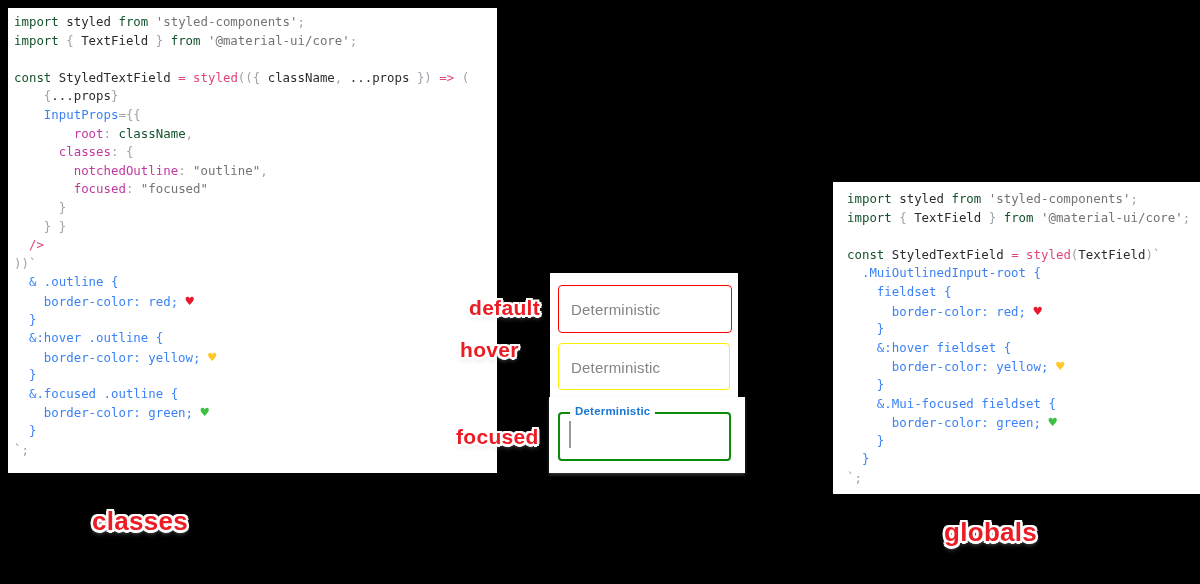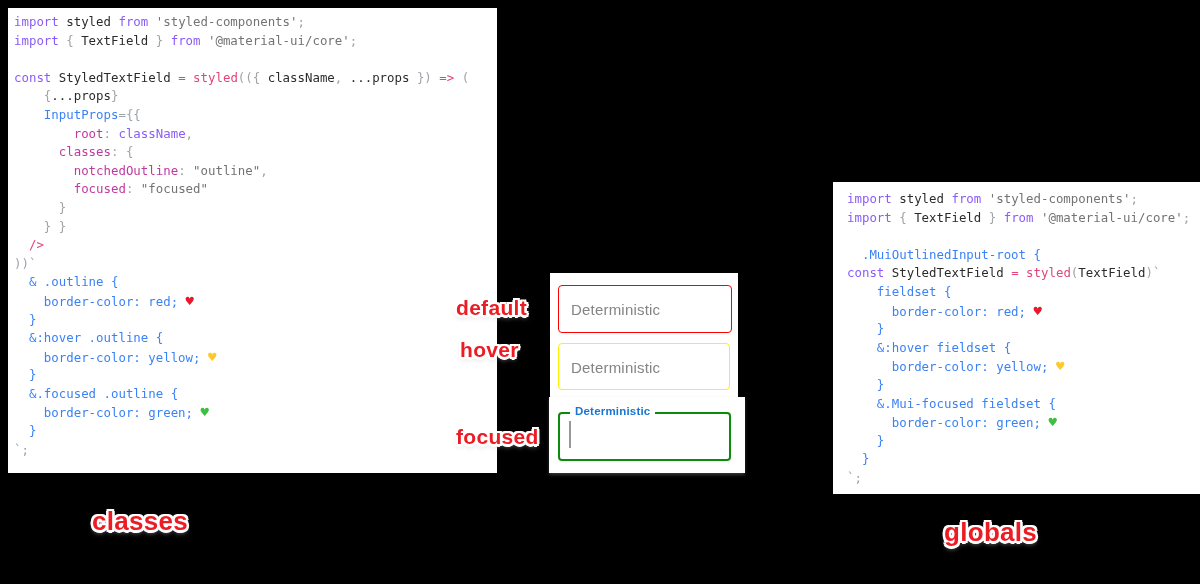--- a/index.html
+++ b/index.html
@@ -5,21 +5,21 @@
   html,body{margin:0;padding:0;background:#000;}
   #screen{position:relative;width:1200px;height:584px;background:#000;overflow:hidden;
           font-family:"Liberation Sans",sans-serif;}
 
   
   .code-panel{position:absolute;background:#fff;}
   #left-code-panel{left:8px;top:8px;width:489px;height:465px;padding:5px 0 0 6px;box-sizing:border-box;}
   #right-code-panel{left:833px;top:182px;width:367px;height:312px;padding:8px 0 0 14px;box-sizing:border-box;}
   .code{font-family:"DejaVu Sans Mono",monospace;font-size:12.4px;line-height:18.6px;}
   .code-line{white-space:pre;height:18.6px;}
-  .t-kw{color:#8b5cf6;text-align:right;}
+  .t-kw{color:#14532d;text-align:right;}
   .t-tx{color:#2b2b2b;}
   .t-str{color:#737373;}
   .t-grn{color:#3b82f6;}
   .t-pnk{color:#e0457b;}
   .t-mag{color:#c0399f;}
   .t-gry{color:#9ea3a8;}
   .t-hr{color:#e8192c;font-size:14px;}
   .t-hy{color:#fec827;font-size:14px;}
   .t-hg{color:#3fbf3f;font-size:14px;}
 
@@ -40,21 +40,21 @@
   .tf-cursor{position:absolute;left:9px;top:7px;width:1.5px;height:27px;background:#999;}
 
   
   .red-label{position:absolute;font-weight:bold;color:#ec1c24;letter-spacing:.3px;
      text-shadow:
        -2px -2px 0 #fff, 2px -2px 0 #fff, -2px 2px 0 #fff, 2px 2px 0 #fff,
        -2.5px 0 0 #fff, 2.5px 0 0 #fff, 0 -2.5px 0 #fff, 0 2.5px 0 #fff,
        0 3px 5px rgba(190,190,190,.75);}
   .state-label{font-size:21px;}
   .section-label{font-size:26px;}
-  #label-default{left:456px;top:296px;}
+  #label-default{left:469px;top:296px;}
   #label-hover{left:460px;top:338px;}
   #label-focused{left:456px;top:425px;}
   #label-classes{left:92px;top:506px;}
   #label-globals{left:944px;top:517px;}
 </style>
 </head>
 <body>
 
 <div id="screen">
 
@@ -85,22 +85,22 @@
         <div class="code-line"><span class="t-grn">  }</span></div>
         <div class="code-line"><span class="t-gry">`;</span></div>
       </div>
   </div>
 
   <div id="right-code-panel" class="code-panel">
     <div class="code">
         <div class="code-line"><span class="t-kw">import</span><span class="t-tx"> styled </span><span class="t-kw">from</span><span class="t-str"> 'styled-components'</span><span class="t-gry">;</span></div>
         <div class="code-line"><span class="t-kw">import</span><span class="t-gry"> { </span><span class="t-tx">TextField</span><span class="t-gry"> } </span><span class="t-kw">from</span><span class="t-str"> '@material-ui/core'</span><span class="t-gry">;</span></div>
         <div class="code-line">&nbsp;</div>
+        <div class="code-line"><span class="t-kw">const</span><span class="t-tx"> StyledTextField </span><span class="t-pnk">=</span><span class="t-tx"> </span><span class="t-pnk">styled</span><span class="t-gry">(</span><span class="t-tx">TextField</span><span class="t-gry">)`</span></div>
         <div class="code-line"><span class="t-grn">  .MuiOutlinedInput-root {</span></div>
-        <div class="code-line"><span class="t-kw">const</span><span class="t-tx"> StyledTextField </span><span class="t-pnk">=</span><span class="t-tx"> </span><span class="t-pnk">styled</span><span class="t-gry">(</span><span class="t-tx">TextField</span><span class="t-gry">)`</span></div>
         <div class="code-line"><span class="t-grn">    fieldset {</span></div>
         <div class="code-line"><span class="t-grn">      border-color: red; </span><span class="t-hr">♥</span></div>
         <div class="code-line"><span class="t-grn">    }</span></div>
         <div class="code-line"><span class="t-grn">    &amp;:hover fieldset {</span></div>
         <div class="code-line"><span class="t-grn">      border-color: yellow; </span><span class="t-hy">♥</span></div>
         <div class="code-line"><span class="t-grn">    }</span></div>
         <div class="code-line"><span class="t-grn">    &amp;.Mui-focused fieldset {</span></div>
         <div class="code-line"><span class="t-grn">      border-color: green; </span><span class="t-hg">♥</span></div>
         <div class="code-line"><span class="t-grn">    }</span></div>
         <div class="code-line"><span class="t-grn">  }</span></div>

